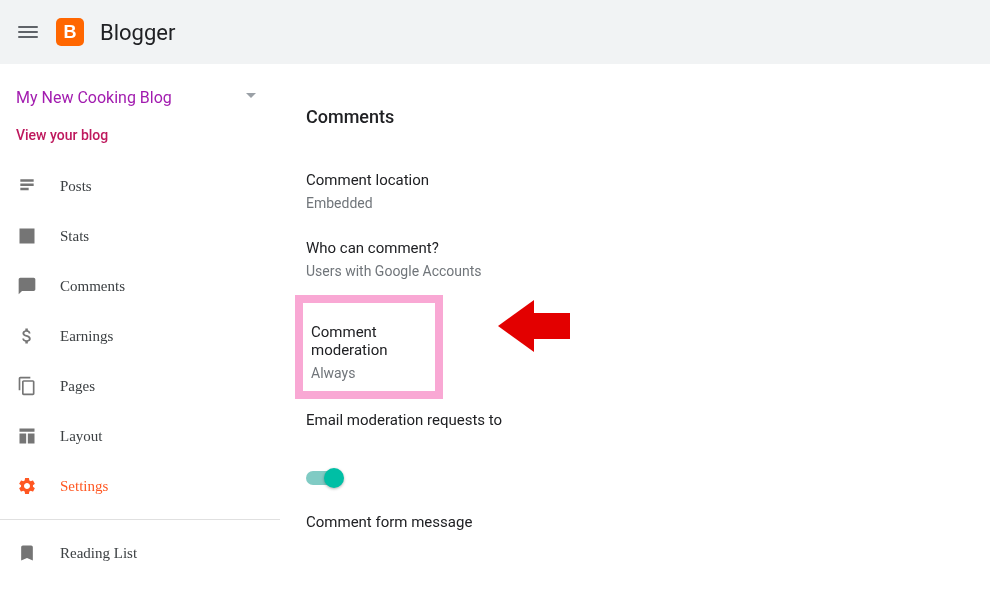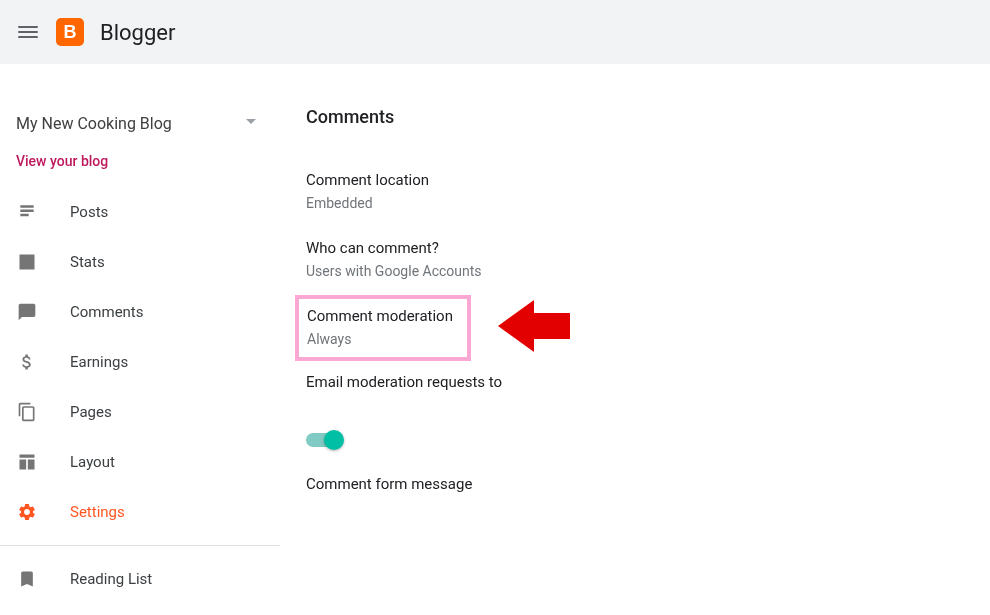--- a/index.html
+++ b/index.html
@@ -7,42 +7,42 @@
     
     .header { height: 64px; background: #f1f3f4; display: flex; align-items: center; padding: 0 16px; gap: 16px; }
     .hamburger { width: 24px; height: 24px; cursor: pointer; display: flex; flex-direction: column; justify-content: center; gap: 3px; padding: 2px; }
     .hamburger span { height: 2px; background: #5f6368; border-radius: 1px; }
     .logo-box { width: 28px; height: 28px; background: #ff6600; border-radius: 5px; display: flex; align-items: center; justify-content: center; color: #fff; font-weight: bold; font-size: 18px; font-family: Arial; }
     .brand-name { font-size: 22px; color: #202124; font-weight: 400; }
     
     .content { display: flex; height: calc(100% - 64px); }
     
     .sidebar { width: 280px; padding: 16px 0; }
-    .blog-selector { display: flex; align-items: center; justify-content: space-between; padding: 8px 24px 8px 16px; font-size: 16px; color: #404040; cursor: pointer; margin-top: 26px; }
+    .blog-selector { display: flex; align-items: center; justify-content: space-between; padding: 8px 24px 8px 16px; font-size: 16px; color: #a21caf; cursor: pointer; }
     .chevron-down { width: 10px; height: 10px; display: inline-block; }
     .chevron-down::before { content: ''; display: block; width: 0; height: 0; border-left: 5px solid transparent; border-right: 5px solid transparent; border-top: 5px solid #9aa0a6; }
     .view-blog { padding: 12px 16px 18px 16px; color: #be185d; font-size: 14px; font-weight: 500; cursor: pointer; }
     
-    .nav-item { display: flex; align-items: center; gap: 32px; padding: 14px 16px; cursor: pointer; font-size: 15px; color: #3c4043; }
+    .nav-item { display: flex; align-items: center; gap: 22px; padding: 14px 16px; cursor: pointer; font-size: 15px; color: #3c4043; font-family: Liberation Serif, serif; }
     .nav-item.active { color: #ff5722; }
     .nav-item.active .nav-icon svg { fill: #ff5722; }
     .nav-icon { width: 22px; height: 22px; display: flex; align-items: center; justify-content: center; }
     .nav-icon svg { fill: #757575; width: 20px; height: 20px; }
     .nav-divider { height: 1px; background: #e0e0e0; margin: 8px 0; }
     
     .main { flex: 1; padding: 42px 40px 0 26px; position: relative; }
     .section-title { font-size: 18px; font-weight: 500; color: #202124; margin-bottom: 32px; }
     
     .setting-row { padding: 12px 0 16px 0; }
     .setting-label { font-size: 15px; color: #202124; margin-bottom: 6px; }
     .setting-value { font-size: 14px; color: #70757a; }
     .setting-row.disabled .setting-label { color: #9aa0a6; }
     .setting-row.disabled .setting-value { color: #bdc1c6; }
     .main-wrap { position: relative; }
-    .highlight { border: 4px solid #f9a8d4; width: 176px; padding: 8px 4px 10px 8px; margin-left: -11px; }
+    .highlight { border: 8px solid #f9a8d4; width: 148px; padding: 20px 4px 10px 8px; margin-left: -11px; }
     
     .arrow-container { position: absolute; left: 196px; top: 5px; }
     .arrow-stem { width: 38px; height: 26px; background: #e30000; position: absolute; left: 30px; top: 13px; }
     .arrow-head { width: 0; height: 0; border-top: 26px solid transparent; border-bottom: 26px solid transparent; border-right: 36px solid #e30000; position: absolute; left: -4px; top: 0px; }
     
     .toggle-row { display: flex; justify-content: space-between; align-items: flex-start; }
     .toggle { position: relative; width: 36px; height: 14px; background: #80cbc4; border-radius: 7px; margin-top: 8px; margin-right: 18px; cursor: pointer; }
     .toggle-knob { position: absolute; width: 20px; height: 20px; background: #00bfa5; border-radius: 50%; top: -3px; right: -2px; box-shadow: 0 1px 3px rgba(0,0,0,0.3); }
   </style>
 </head>

